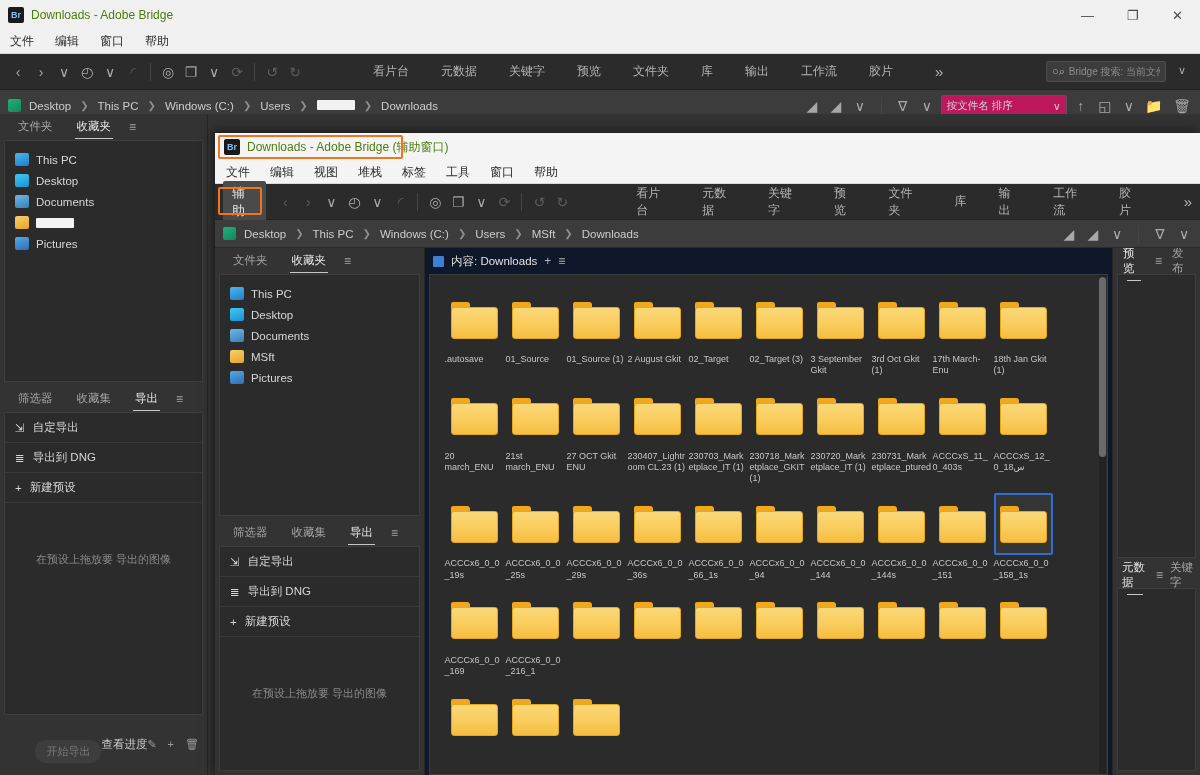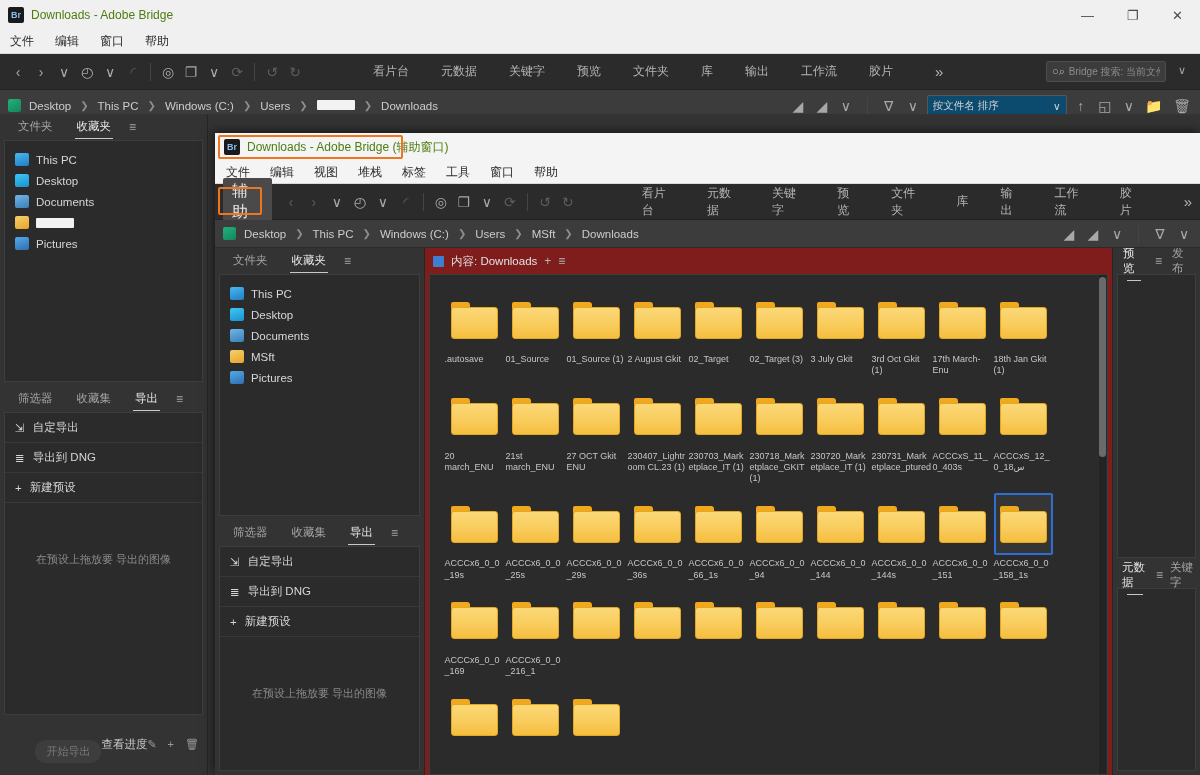--- a/index.html
+++ b/index.html
@@ -64,21 +64,21 @@
   }
   .crumb { font-size: 11.5px; color: #cccccc; padding: 2px 3px; }
   .crumb-sep { color: #8e8e8e; font-size: 10px; margin: 0 6px; }
   .crumb-ico {
     width: 13px; height: 13px; background: linear-gradient(150deg,#22b07d,#14865c);
     border-radius: 2px; margin-right: 5px; display: inline-block;
   }
   .redact { display: inline-block; width: 38px; height: 10px; background: #f2f2f2; border-radius: 1px; }
   .path-right { position: absolute; right: 6px; display: flex; align-items: center; gap: 4px; }
   .sortsel {
-    width: 140px; height: 21px; background: #0c4a6e; border: 1px solid #565656;
+    width: 126px; height: 21px; background: #be185d; border: 1px solid #565656;
     border-radius: 2px; display: flex; align-items: center; justify-content: space-between;
     padding: 0 5px; color: #d2d2d2; font-size: 10.5px;
   }
 
   
   .main-body { position: absolute; top: 114px; left: 0; right: 0; bottom: 0; display: flex; }
   .left-col { width: 208px; background: #333333; display: flex; flex-direction: column;
               border-right: 1px solid #262626; }
   .panel { display: flex; flex-direction: column; }
   .panel-tabs {
@@ -131,35 +131,35 @@
   }
   .sec-menubar {
     height: 23px; background: #f4f4f4; display: flex; align-items: center;
     padding-left: 9px; gap: 16px; border-bottom: 1px solid #d8d8d8;
   }
   .sec-toolbar {
     height: 36px; background: #2b2b2b; display: flex; align-items: center; padding: 0 8px;
     position: relative; border-bottom: 1px solid #232323;
   }
   .aux-btn {
-    background: #4a4a4a; color: #e6e6e6; font-size: 16px; padding: 3px 9px;
+    background: #4a4a4a; color: #e6e6e6; font-size: 13px; padding: 3px 9px;
     border-radius: 2px; margin-right: 9px; font-family: Liberation Mono, monospace;
   }
   .hl-aux {
     position: absolute; left: 3px; top: 3px; width: 44px; height: 28px;
     border: 2px solid #ef7521; border-radius: 2px; pointer-events: none;
   }
   .sec-pathbar {
     height: 28px; background: #3c3c3c; display: flex; align-items: center; padding: 0 8px;
     position: relative; border-bottom: 1px solid #2a2a2a;
   }
   .sec-body { flex: 1; display: flex; overflow: hidden; }
   .sec-left { width: 210px; background: #333333; display: flex; flex-direction: column;
               border-right: 1px solid #262626; }
-  .sec-center { flex: 1; background: #7f1d1d; display: flex; flex-direction: column; min-width: 0; }
+  .sec-center { flex: 1; background: #0f172a; display: flex; flex-direction: column; min-width: 0; }
   .sec-right { width: 88px; background: #333333; display: flex; flex-direction: column;
                border-left: 1px solid #262626; }
 
   .content-header {
     height: 26px; display: flex; align-items: center; gap: 7px; padding-left: 8px; flex-shrink: 0;
   }
   .content-chip { width: 11px; height: 11px; background: #3f7fd1; border-radius: 1px; }
   .content-title { font-size: 11.5px; color: #e0e0e0; }
   .content-plus, .content-menu { color: #b4b4b4; font-size: 12px; }
   .content-area {
@@ -563,21 +563,21 @@
                 </div>
                 <div class="cell-label">02_Target (3)</div>
               </div>
               <div class="cell">
                 <div class="thumb-wrap">
                   <div class="folder-ico">
                     <span class="tab"></span>
                     <span class="body"></span>
                   </div>
                 </div>
-                <div class="cell-label">3 July Gkit</div>
+                <div class="cell-label">3 September Gkit</div>
               </div>
               <div class="cell">
                 <div class="thumb-wrap">
                   <div class="folder-ico">
                     <span class="tab"></span>
                     <span class="body"></span>
                   </div>
                 </div>
                 <div class="cell-label">3rd Oct Gkit (1)</div>
               </div>

